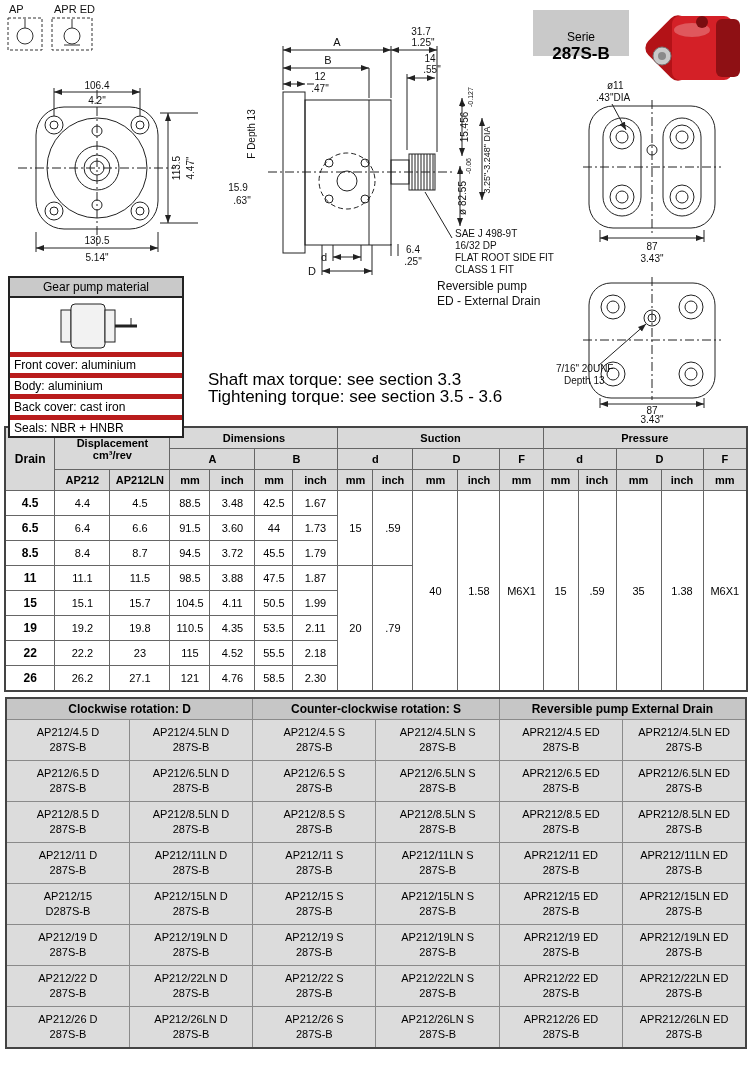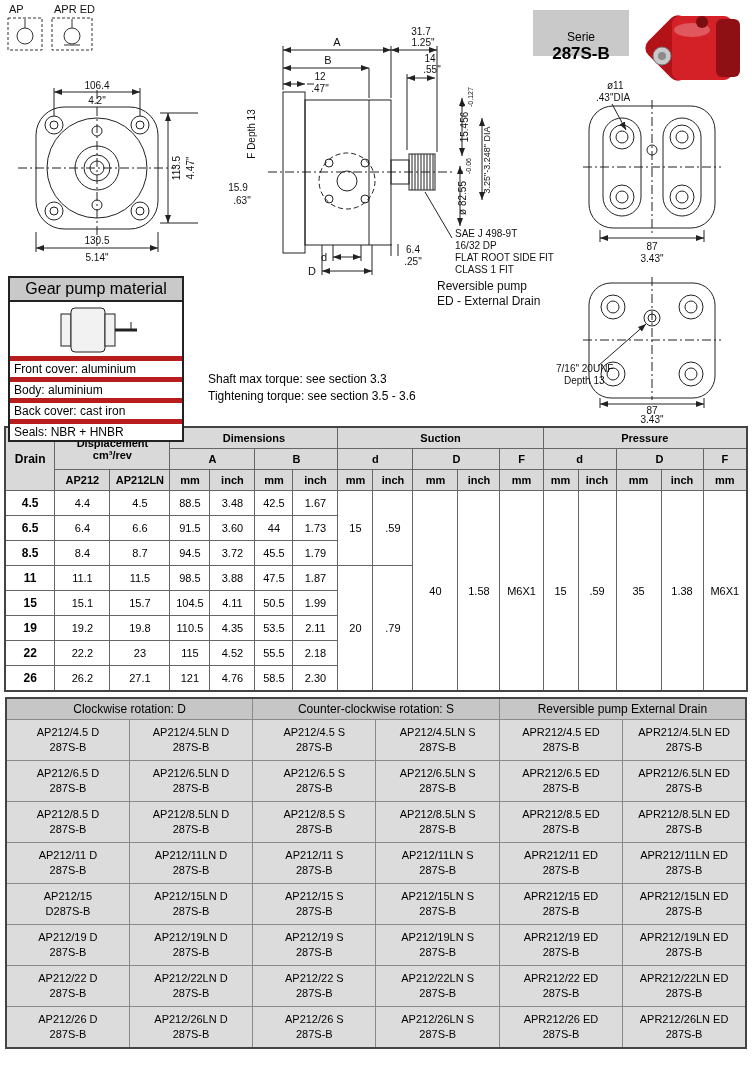--- a/index.html
+++ b/index.html
@@ -4,33 +4,33 @@
 <style>
   html,body{margin:0;padding:0}
   body{width:752px;height:1065px;background:#fff;color:#000;font-family:"Liberation Sans",sans-serif;position:relative;overflow:hidden}
   .drawings{position:relative;width:664px;height:424px}
   .drawings svg.main{position:absolute;left:0;top:0}
   svg text{font-family:"Liberation Sans",sans-serif;fill:#111}
   .serie-box{position:absolute;left:533px;top:10px;width:96px;height:46px;background:#c9c9c9;text-align:center;padding-top:20px;box-sizing:border-box}
   .serie-label{font-size:12px}
   .serie-value{font-size:17px;font-weight:bold}
   .material-box{position:absolute;left:8px;top:276px;width:176px;border:2px solid #222;background:#fff;box-sizing:border-box}
-  .material-title{background:#c9c9c9;text-align:center;font-size:16px;padding:2px 0;border-bottom:2px solid #222}
+  .material-title{background:#c9c9c9;text-align:center;font-size:12px;padding:2px 0;border-bottom:2px solid #222}
   .material-figure{height:54px;display:flex;align-items:center;justify-content:center}
   .material-line{border-top:5px solid #b91c1c;font-size:12px;padding:1px 4px;line-height:14px}
-  .notes{position:absolute;left:208px;top:371px;font-size:12px;line-height:17px}
+  .notes{position:absolute;left:208px;top:371px;font-size:17px;line-height:17px}
   table{border-collapse:collapse;table-layout:fixed}
   .spec-table{width:742px;margin:2px auto 0;font-size:11px;text-align:center;border:2px solid #444}
   .spec-table th,.spec-table td{border:1px solid #666;padding:1px;overflow:hidden}
   .spec-table thead th{background:#d9d9d9;font-weight:bold;height:18px}
   .spec-table td{height:22px;background:#fff}
   .spec-table .type-h,.spec-table .type-col{font-weight:bold;font-size:12px}
   .model-table{width:742px;margin:5px auto 0;font-size:11px;text-align:center;border:2px solid #444}
   .model-table th,.model-table td{border:1px solid #8a8a8a;overflow:hidden}
-  .model-table thead th{background:#c6c6c6;font-size:12px;font-weight:normal;padding:3px 1px}
+  .model-table thead th{background:#c6c6c6;font-size:12px;font-weight:bold;padding:3px 1px}
   .model-table td{background:#dcdcdc;padding:5px 1px;line-height:15px}
 </style>
 </head>
 <body>
 
 <div class="drawings">
 <svg class="main" width="752" height="424" viewBox="0 0 752 424">
   <defs>
     <marker id="arr" markerWidth="9" markerHeight="8" refX="8" refY="4" orient="auto-start-reverse">
       <path d="M0,1 L8,4 L0,7 z" fill="#222"></path>

